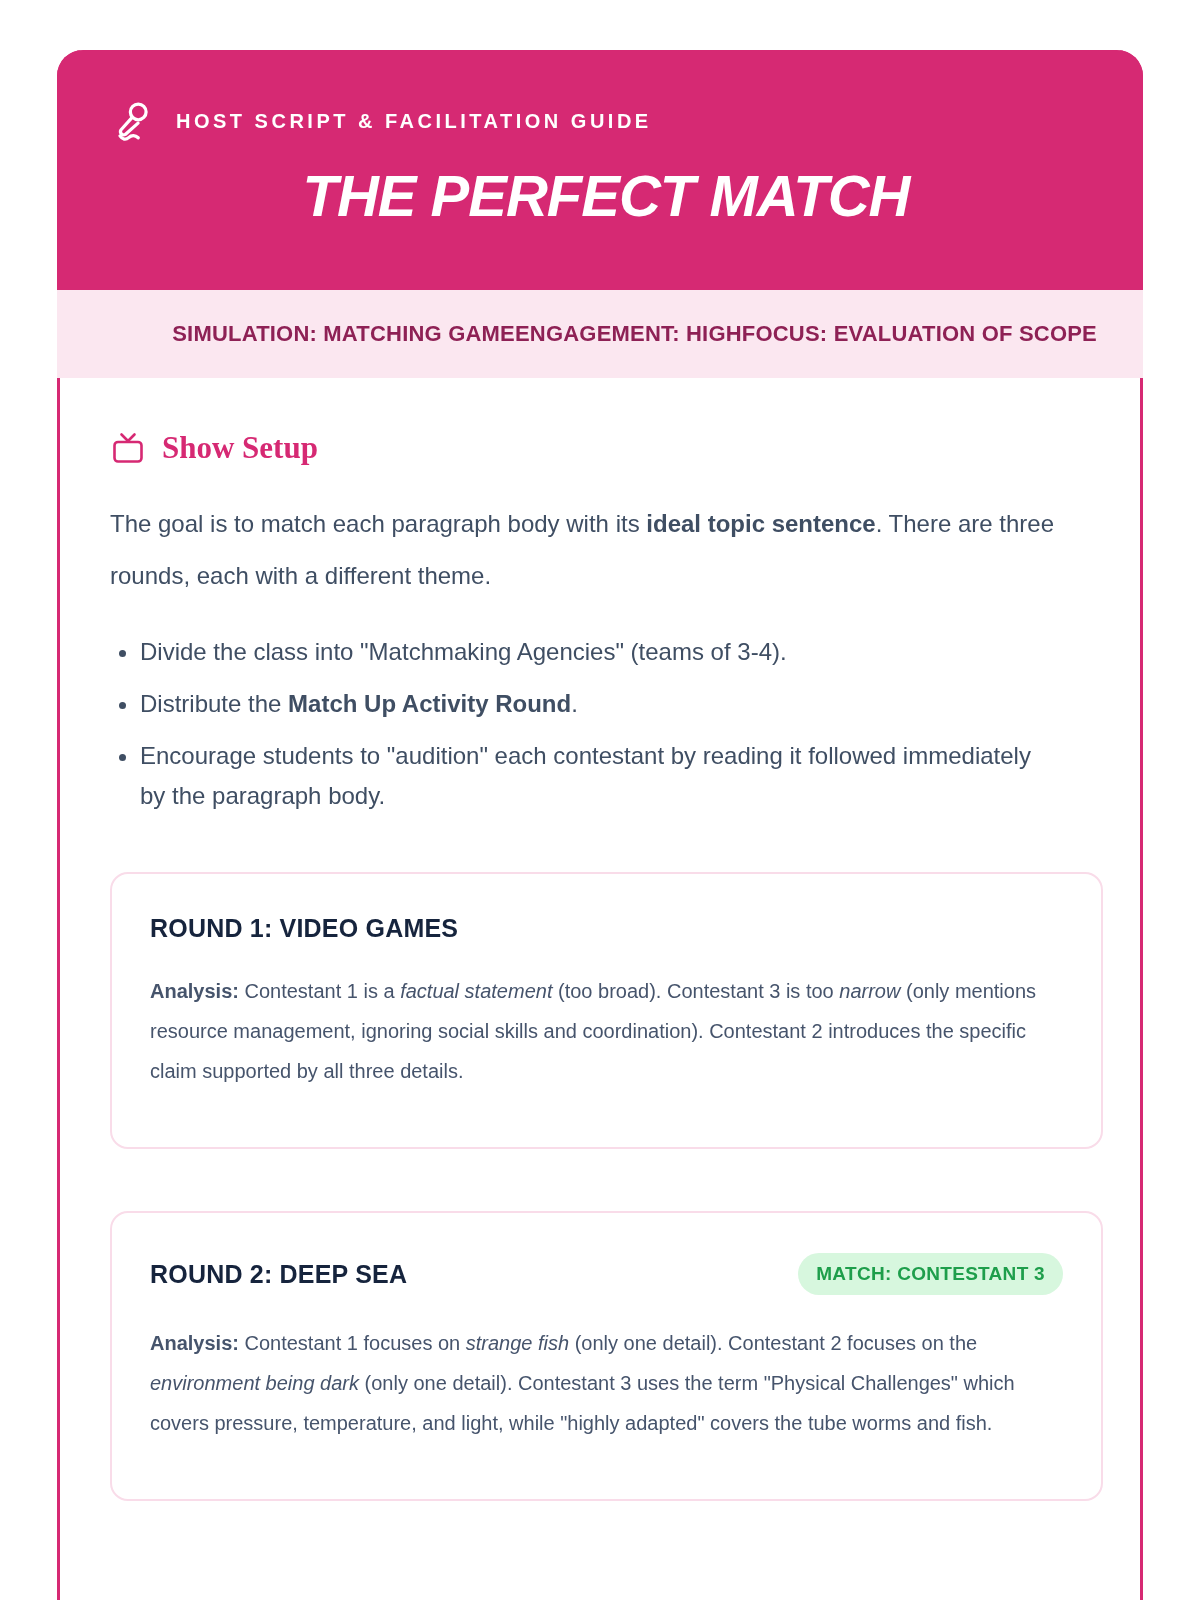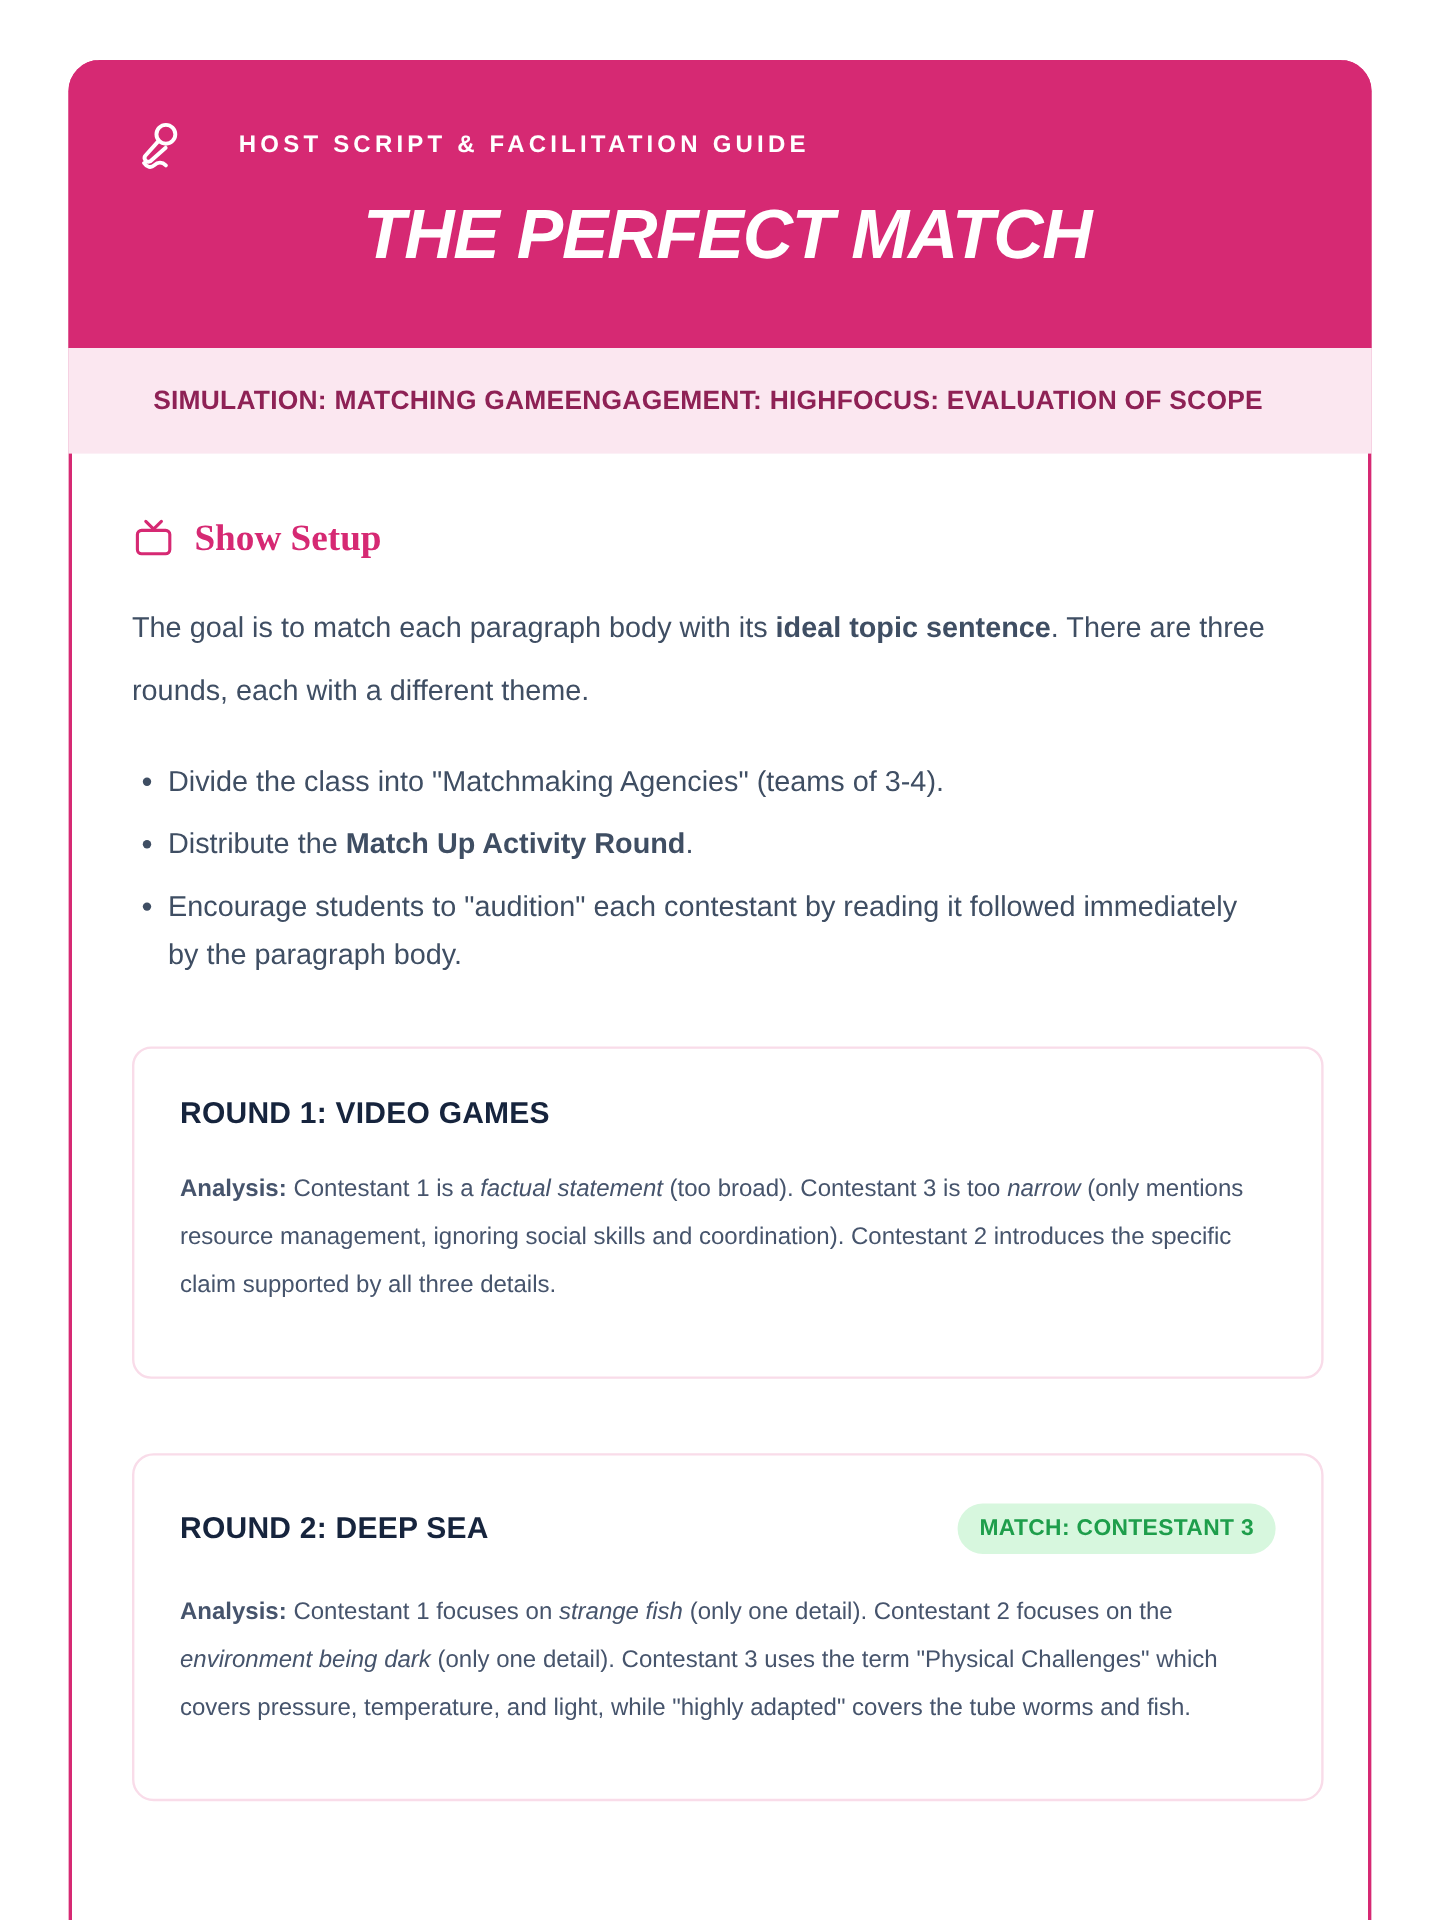--- a/index.html
+++ b/index.html
@@ -6,29 +6,29 @@
   html,body { width:1200px; height:1600px; background:#ffffff; overflow:hidden;
               font-family:"Liberation Sans", sans-serif; }
 
   .frame { width:1086px; margin:50px auto 0; min-height:1550px; position:relative;
            box-shadow: inset 3px 0 0 var(--accent), inset -3px 0 0 var(--accent);
            border-radius:26px 26px 0 0; }
 
   
   .hero { background:var(--accent); border-radius:26px 26px 0 0; height:240px;
           padding:48px 40px 0 52px; color:#ffffff; }
-  .kicker-row { display:flex; align-items:center; gap:44px; }
+  .kicker-row { display:flex; align-items:center; gap:21px; }
   .kicker-row svg { display:block; }
   .kicker { font-size:20px; font-weight:700; letter-spacing:3.5px; }
   .hero-title { margin-top:22px; font-size:58px; line-height:1.05; font-weight:800;
                 font-style:italic; letter-spacing:-1px;text-align:center; }
 
   
   .meta-bar { background:var(--subheader-bg); height:88px; display:flex;
-              align-items:center; justify-content:center;
+              align-items:center; justify-content:flex-end;
               padding:0 46px 0 26px; }
   .meta-item { color:var(--subheader-text); font-size:22px; font-weight:700;
                letter-spacing:0.2px; }
 
   
   .page-body { padding:0 40px 40px 53px; }
   .section-heading { display:flex; align-items:center; gap:16px;
                      color:var(--accent); font-size:31px; font-weight:700;font-family:Liberation Serif, serif; }
   .sh-1 { margin-top:52px; }
   .sh-2 { margin-top:54px; }
@@ -37,21 +37,21 @@
   .intro { margin-top:32px; font-size:24px; line-height:52px;
            color:var(--body-text); max-width:960px; }
 
   ul.setup-list { margin-top:30px; padding-left:30px; max-width:930px; }
   ul.setup-list li { font-size:24px; line-height:40px; color:var(--body-text);
                      margin-bottom:12px; }
 
   
   .round-card { background:#ffffff; border:2px solid var(--card-border);
                 border-radius:18px; padding:40px 38px 56px 38px; }
-  .card-1 { margin-top:56px;border-radius:16px; }
+  .card-1 { margin-top:56px; }
   .card-2 { margin-top:62px; }
   .card-head { display:flex; align-items:center; justify-content:space-between; }
   .round-title { font-size:25px; font-weight:800; color:var(--card-title);
                  letter-spacing:0.2px; }
   .match-badge { background:var(--badge-bg); color:var(--badge-text);
                  font-size:19px; font-weight:800; letter-spacing:0.3px;
                  padding:10px 18px; border-radius:22px; white-space:nowrap; }
   .analysis { margin-top:28px; font-size:20px; line-height:40px;
               color:var(--analysis-text); max-width:925px; }
 

